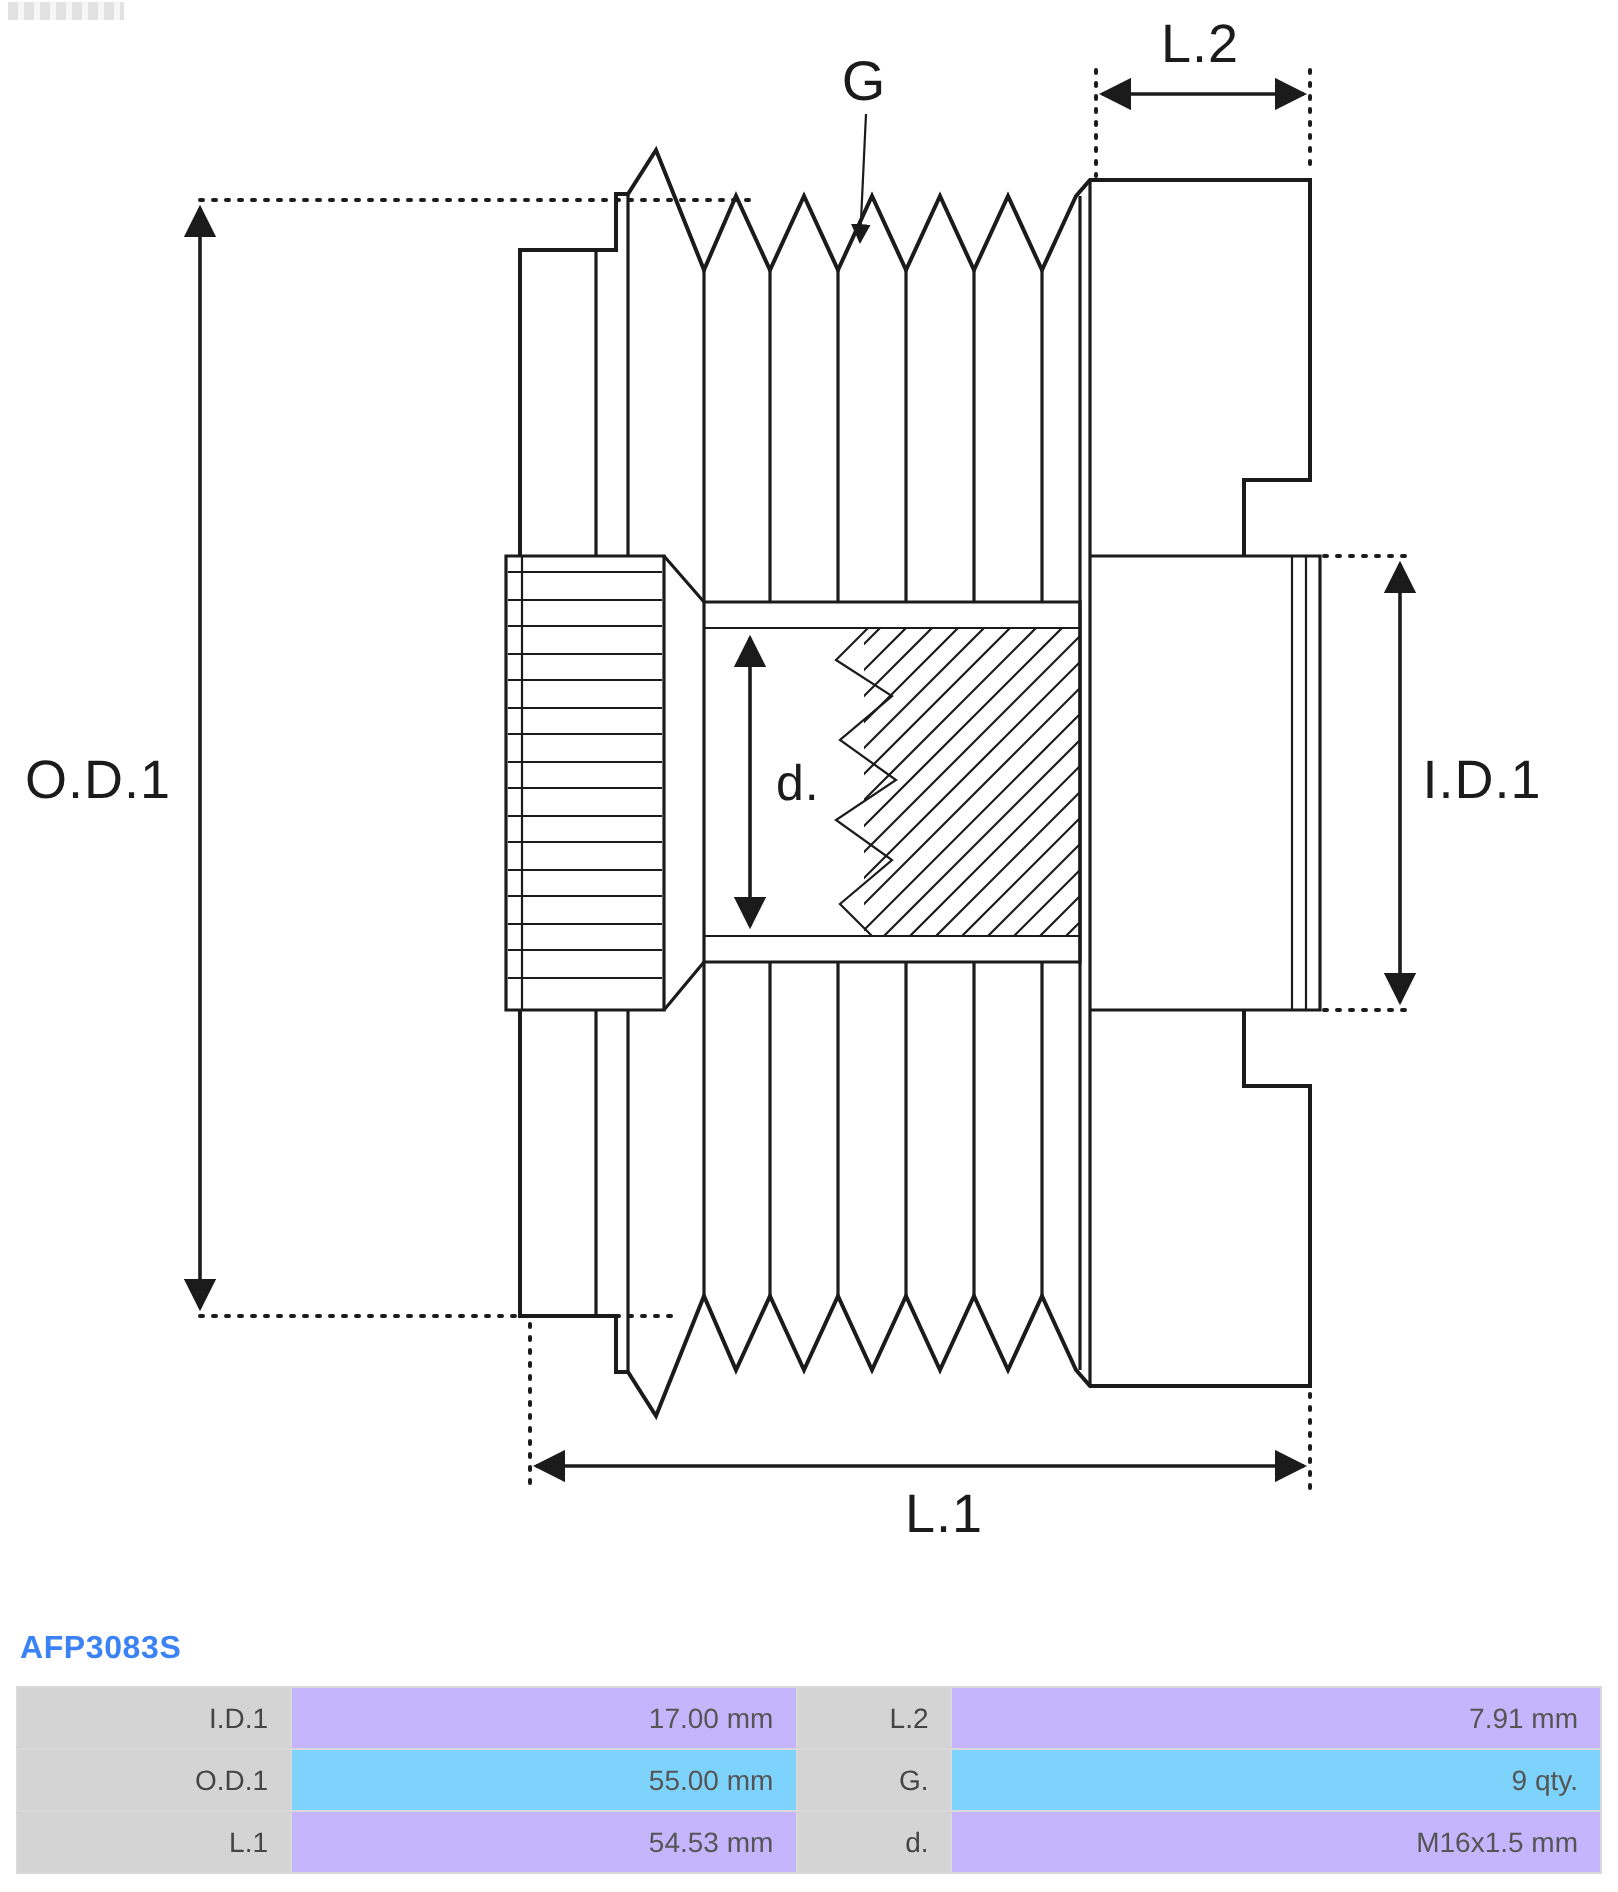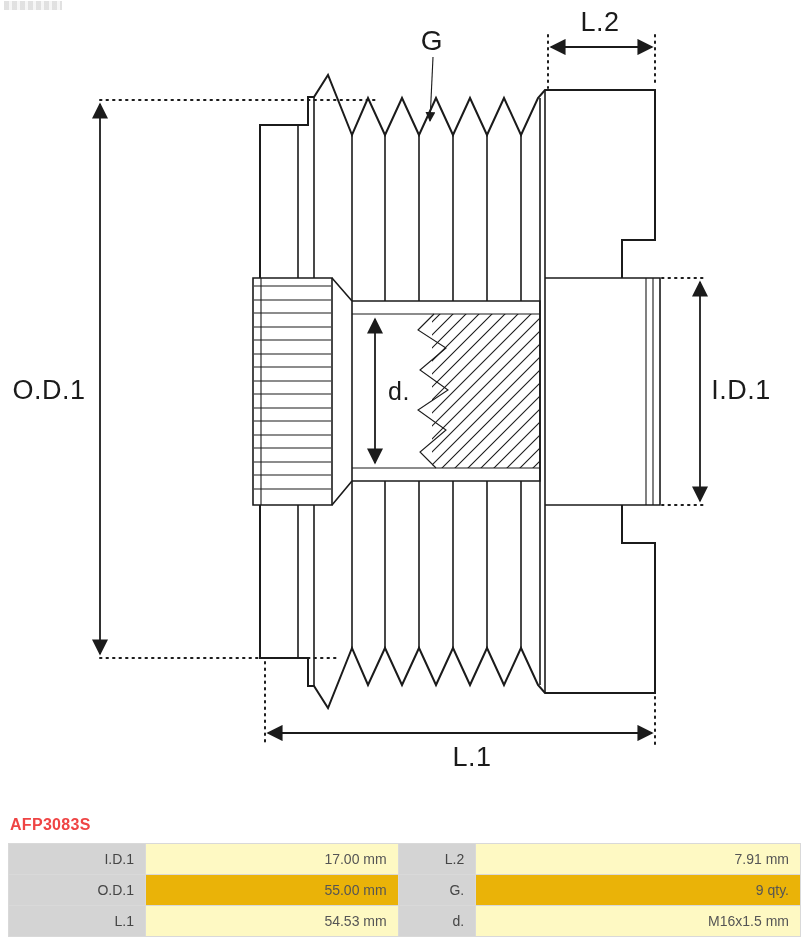--- a/index.html
+++ b/index.html
@@ -7,27 +7,27 @@
   .watermark{position:absolute;top:1px;left:4px;width:58px;height:9px;opacity:.55;
     background:repeating-linear-gradient(90deg,#c9c9c9 0 5px,#efefef 5px 8px);}
   .drawing-wrap{width:809px;height:792px;}
   svg{display:block;}
   svg text{font-family:"Liberation Sans","DejaVu Sans",sans-serif;fill:#1b1b1b;letter-spacing:.5px;}
   .ol{fill:none;stroke:#1b1b1b;stroke-width:2;}
   .in{fill:none;stroke:#1b1b1b;stroke-width:1.6;}
   .thin{fill:none;stroke:#1b1b1b;stroke-width:1.1;}
   .dim{fill:none;stroke:#1b1b1b;stroke-width:1.8;}
   .dot{fill:none;stroke:#1b1b1b;stroke-width:2;stroke-dasharray:1.5 5;stroke-linecap:round;}
-  .part-number{margin:24px 0 9px 10px;font-size:16px;font-weight:700;color:#ef4444;letter-spacing:.3px;cursor:pointer;}
+  .part-number{margin:24px 0 9px 10px;font-size:16px;font-weight:700;color:#3b82f6;letter-spacing:.3px;cursor:pointer;}
   table.specs{width:calc(100% - 16px);margin:0 8px;border-collapse:collapse;table-layout:fixed;
     font-size:14px;color:#555;}
-  table.specs td{border:1px solid #d9d9d9;padding:7px 11px;text-align:right;background:#fef9c3;
+  table.specs td{border:1px solid #d9d9d9;padding:7px 11px;text-align:right;background:#c4b5fd;
     overflow:hidden;white-space:nowrap;}
   table.specs td.k{background:#d4d4d4;color:#454545;}
-  table.specs tr:nth-child(2) td.v{background:#eab308;}
+  table.specs tr:nth-child(2) td.v{background:#7dd3fc;}
 </style>
 </head>
 <body>
 
 <div class="watermark"></div>
 
 <div class="drawing-wrap">
 <svg width="809" height="792" viewBox="0 0 809 792">
   <defs>
     <marker id="arr" viewBox="0 0 10 10" refX="9" refY="5" markerWidth="9" markerHeight="9" orient="auto-start-reverse">

